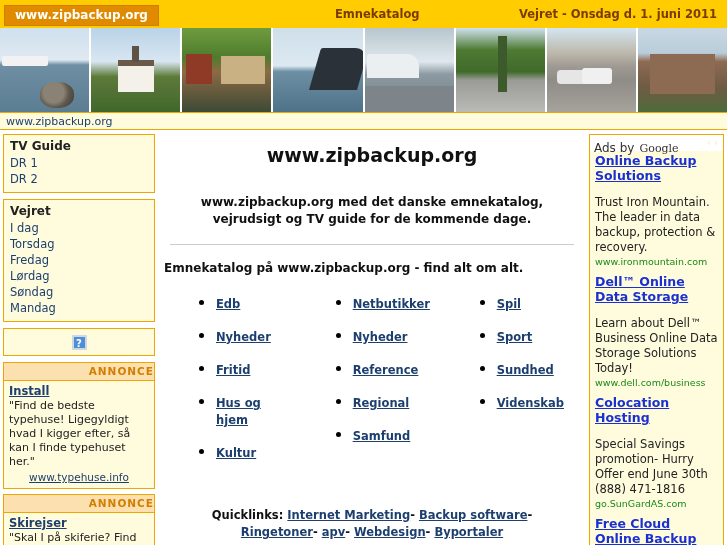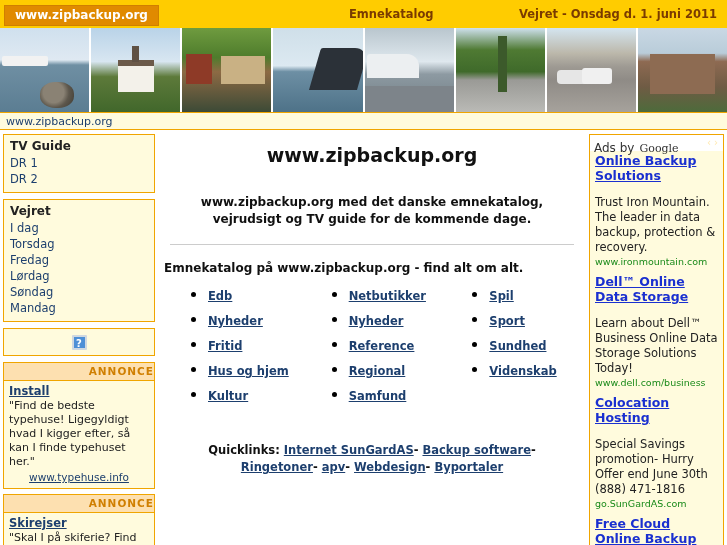--- a/index.html
+++ b/index.html
@@ -25,21 +25,21 @@
     color: #ffffff;
     font-weight: bold;
     font-size: 12px;
     padding: 2px 10px 3px 10px;
     letter-spacing: 0px;
     line-height: 14px;
     border: 1px solid #d07f00;
   }
   .topbar-center {
     position: absolute;
-    left: 349px; top: 7px;
+    left: 335px; top: 7px;
     color: #7a3b00;
     font-weight: bold;
     font-size: 11.5px;
   }
   .topbar-right {
     position: absolute;
     right: 10px; top: 7px;
     color: #7a3b00;
     font-weight: bold;
     font-size: 11.5px;
@@ -267,21 +267,21 @@
   .cat-cols {
     display: flex;
     justify-content: center;
     gap: 24px;
     padding-left: 18px;
   }
   .cat-cols ul {
     margin: 0; padding: 0 0 0 18px;
     width: 120px;
   }
-  .cat-cols li { margin: 8px; padding: 0; line-height: 16px; }
+  .cat-cols li { margin: 16px; padding: 0; line-height: 16px; }
   .cat-cols a {
     font-size: 11.5px;
     font-weight: bold;
     color: #1d3f6e;
     text-decoration: underline;
   }
   .quicklinks {
     text-align: center;
     font-size: 11.5px;
     font-weight: bold;
@@ -433,21 +433,21 @@
       <ul>
         <li><a href="#">Spil</a></li>
         <li><a href="#">Sport</a></li>
         <li><a href="#">Sundhed</a></li>
         <li><a href="#">Videnskab</a></li>
       </ul>
     </div>
 
     <div class="quicklinks">
       <span>Quicklinks:</span>
-      <a href="#">Internet SunGardAS</a><span>-</span>
+      <a href="#">Internet Marketing</a><span>-</span>
       <a href="#">Backup software</a><span>-</span>
       <a href="#">Ringetoner</a><span>-</span>
       <a href="#">apv</a><span>-</span>
       <a href="#">Webdesign</a><span>-</span>
       <a href="#">Byportaler</a>
     </div>
   </div>
 
   <div class="col-right">
     <div class="adsbox">

